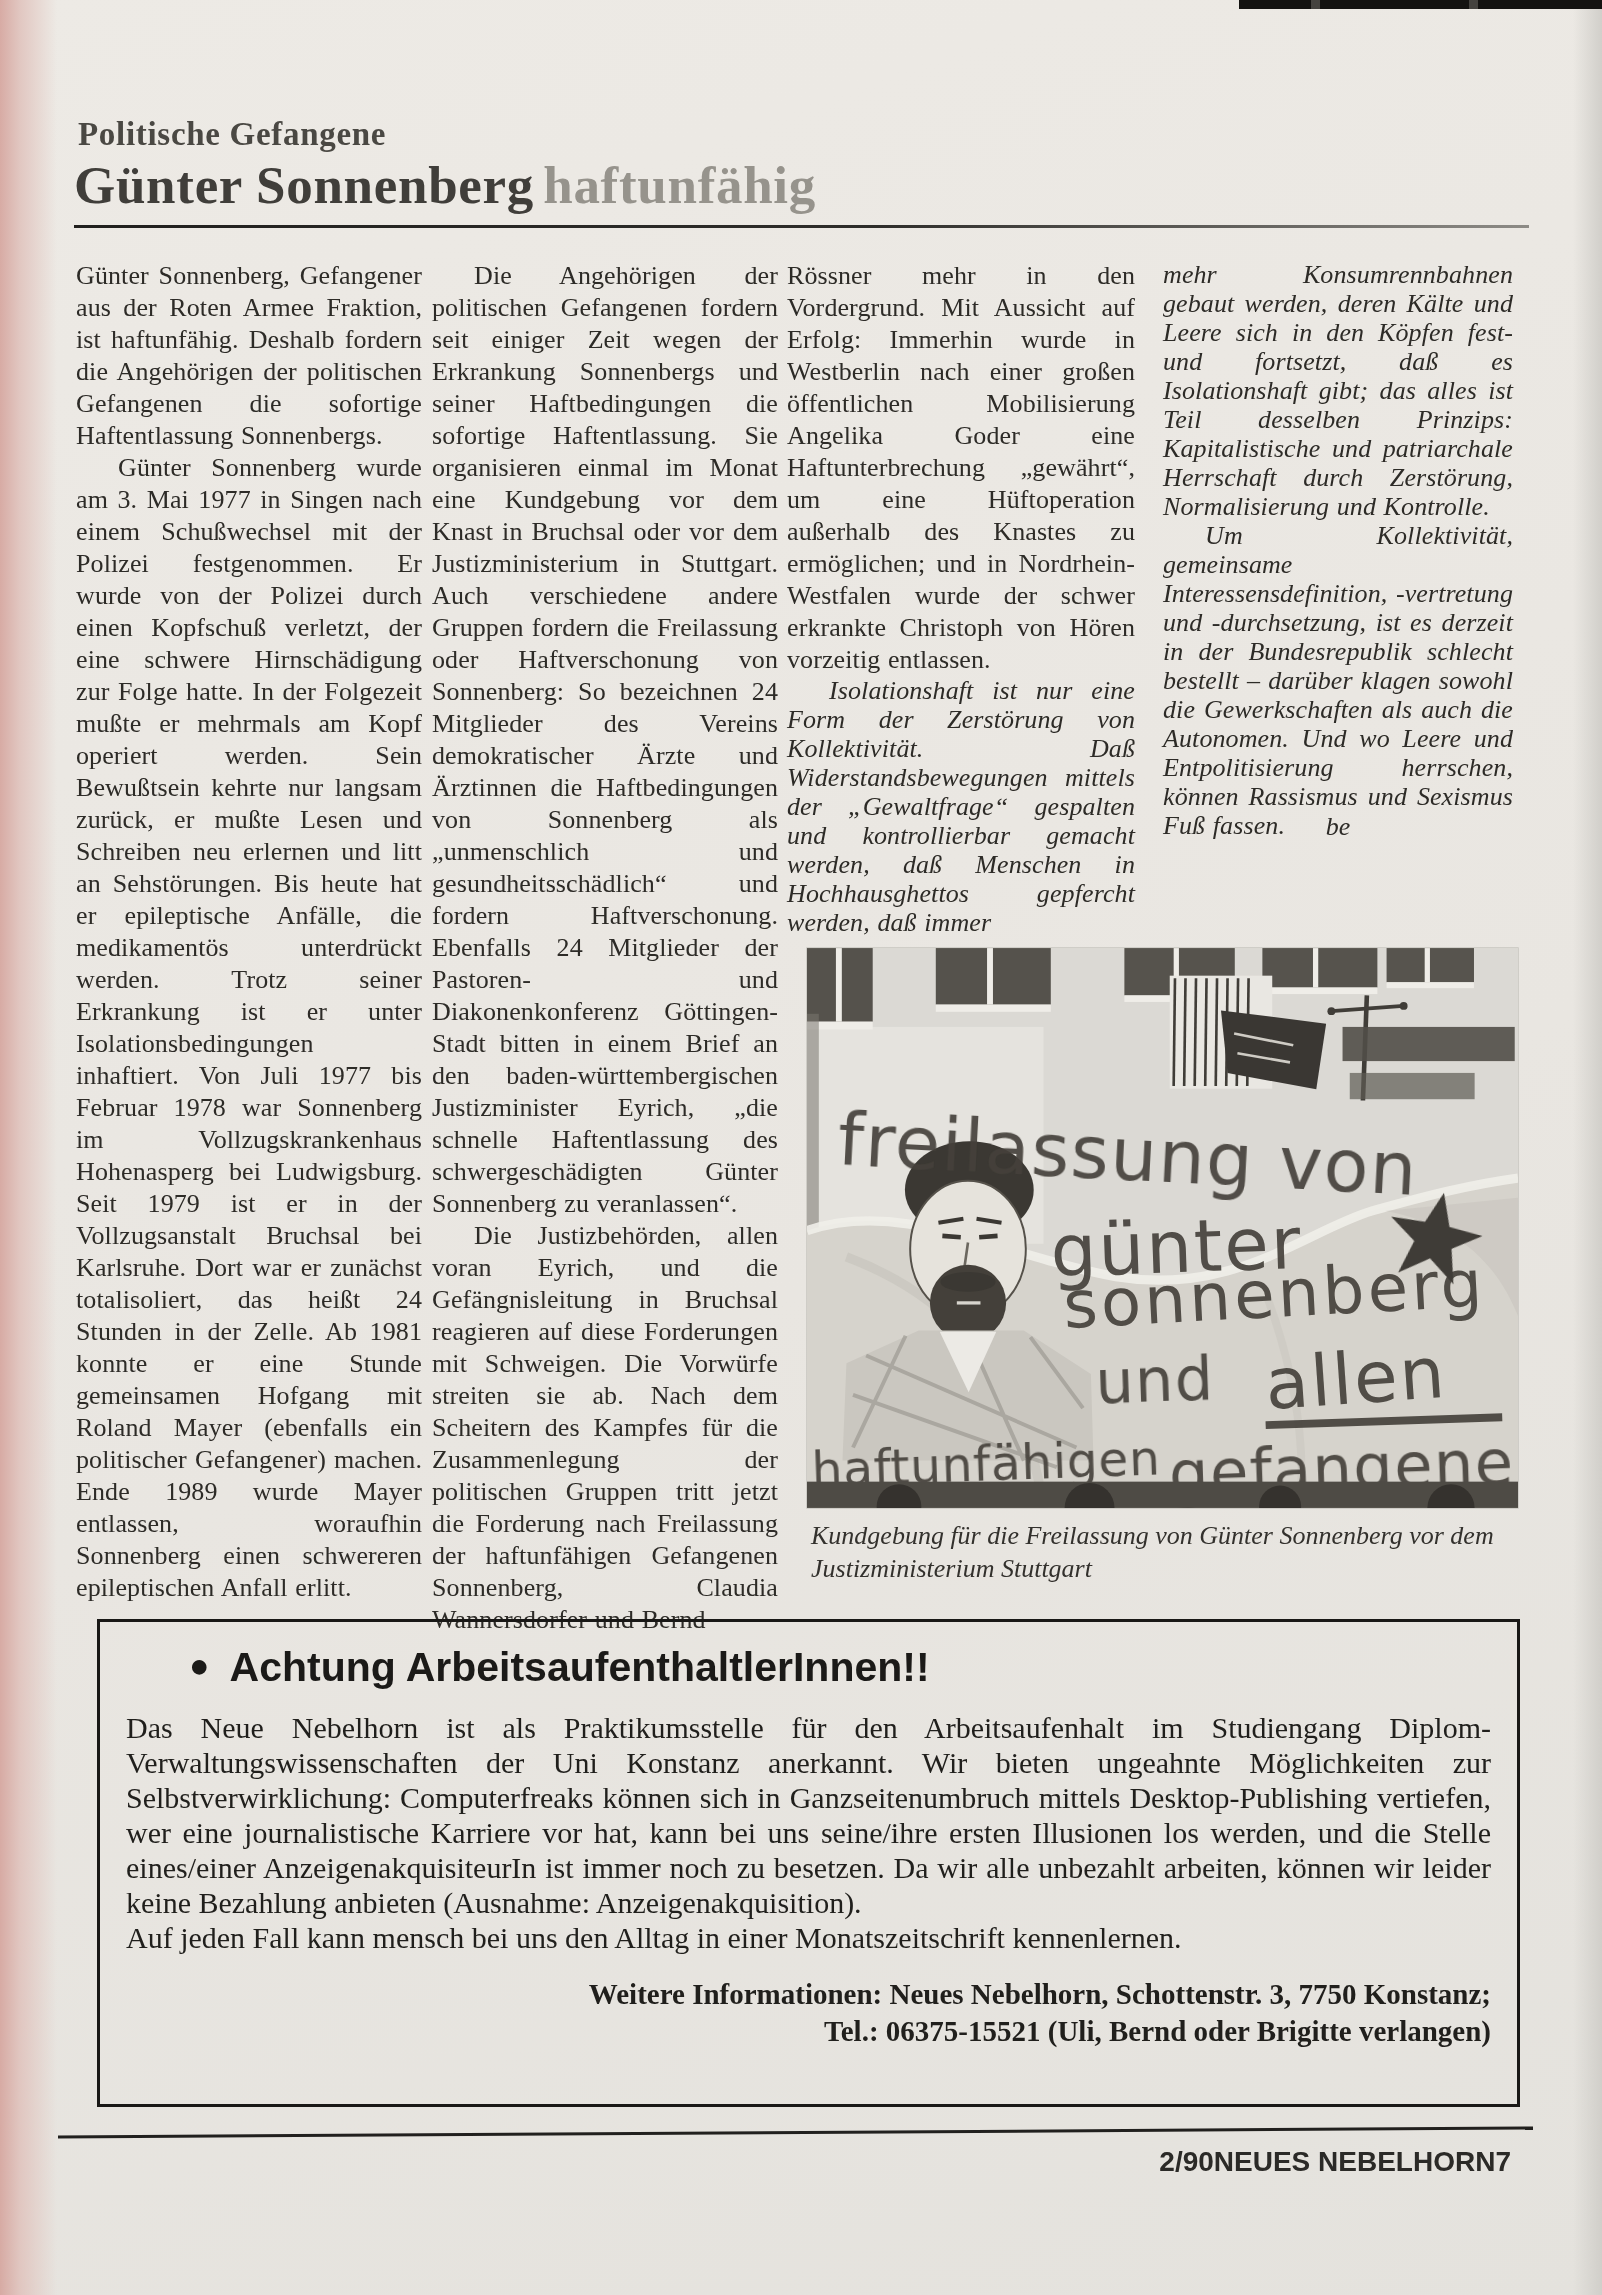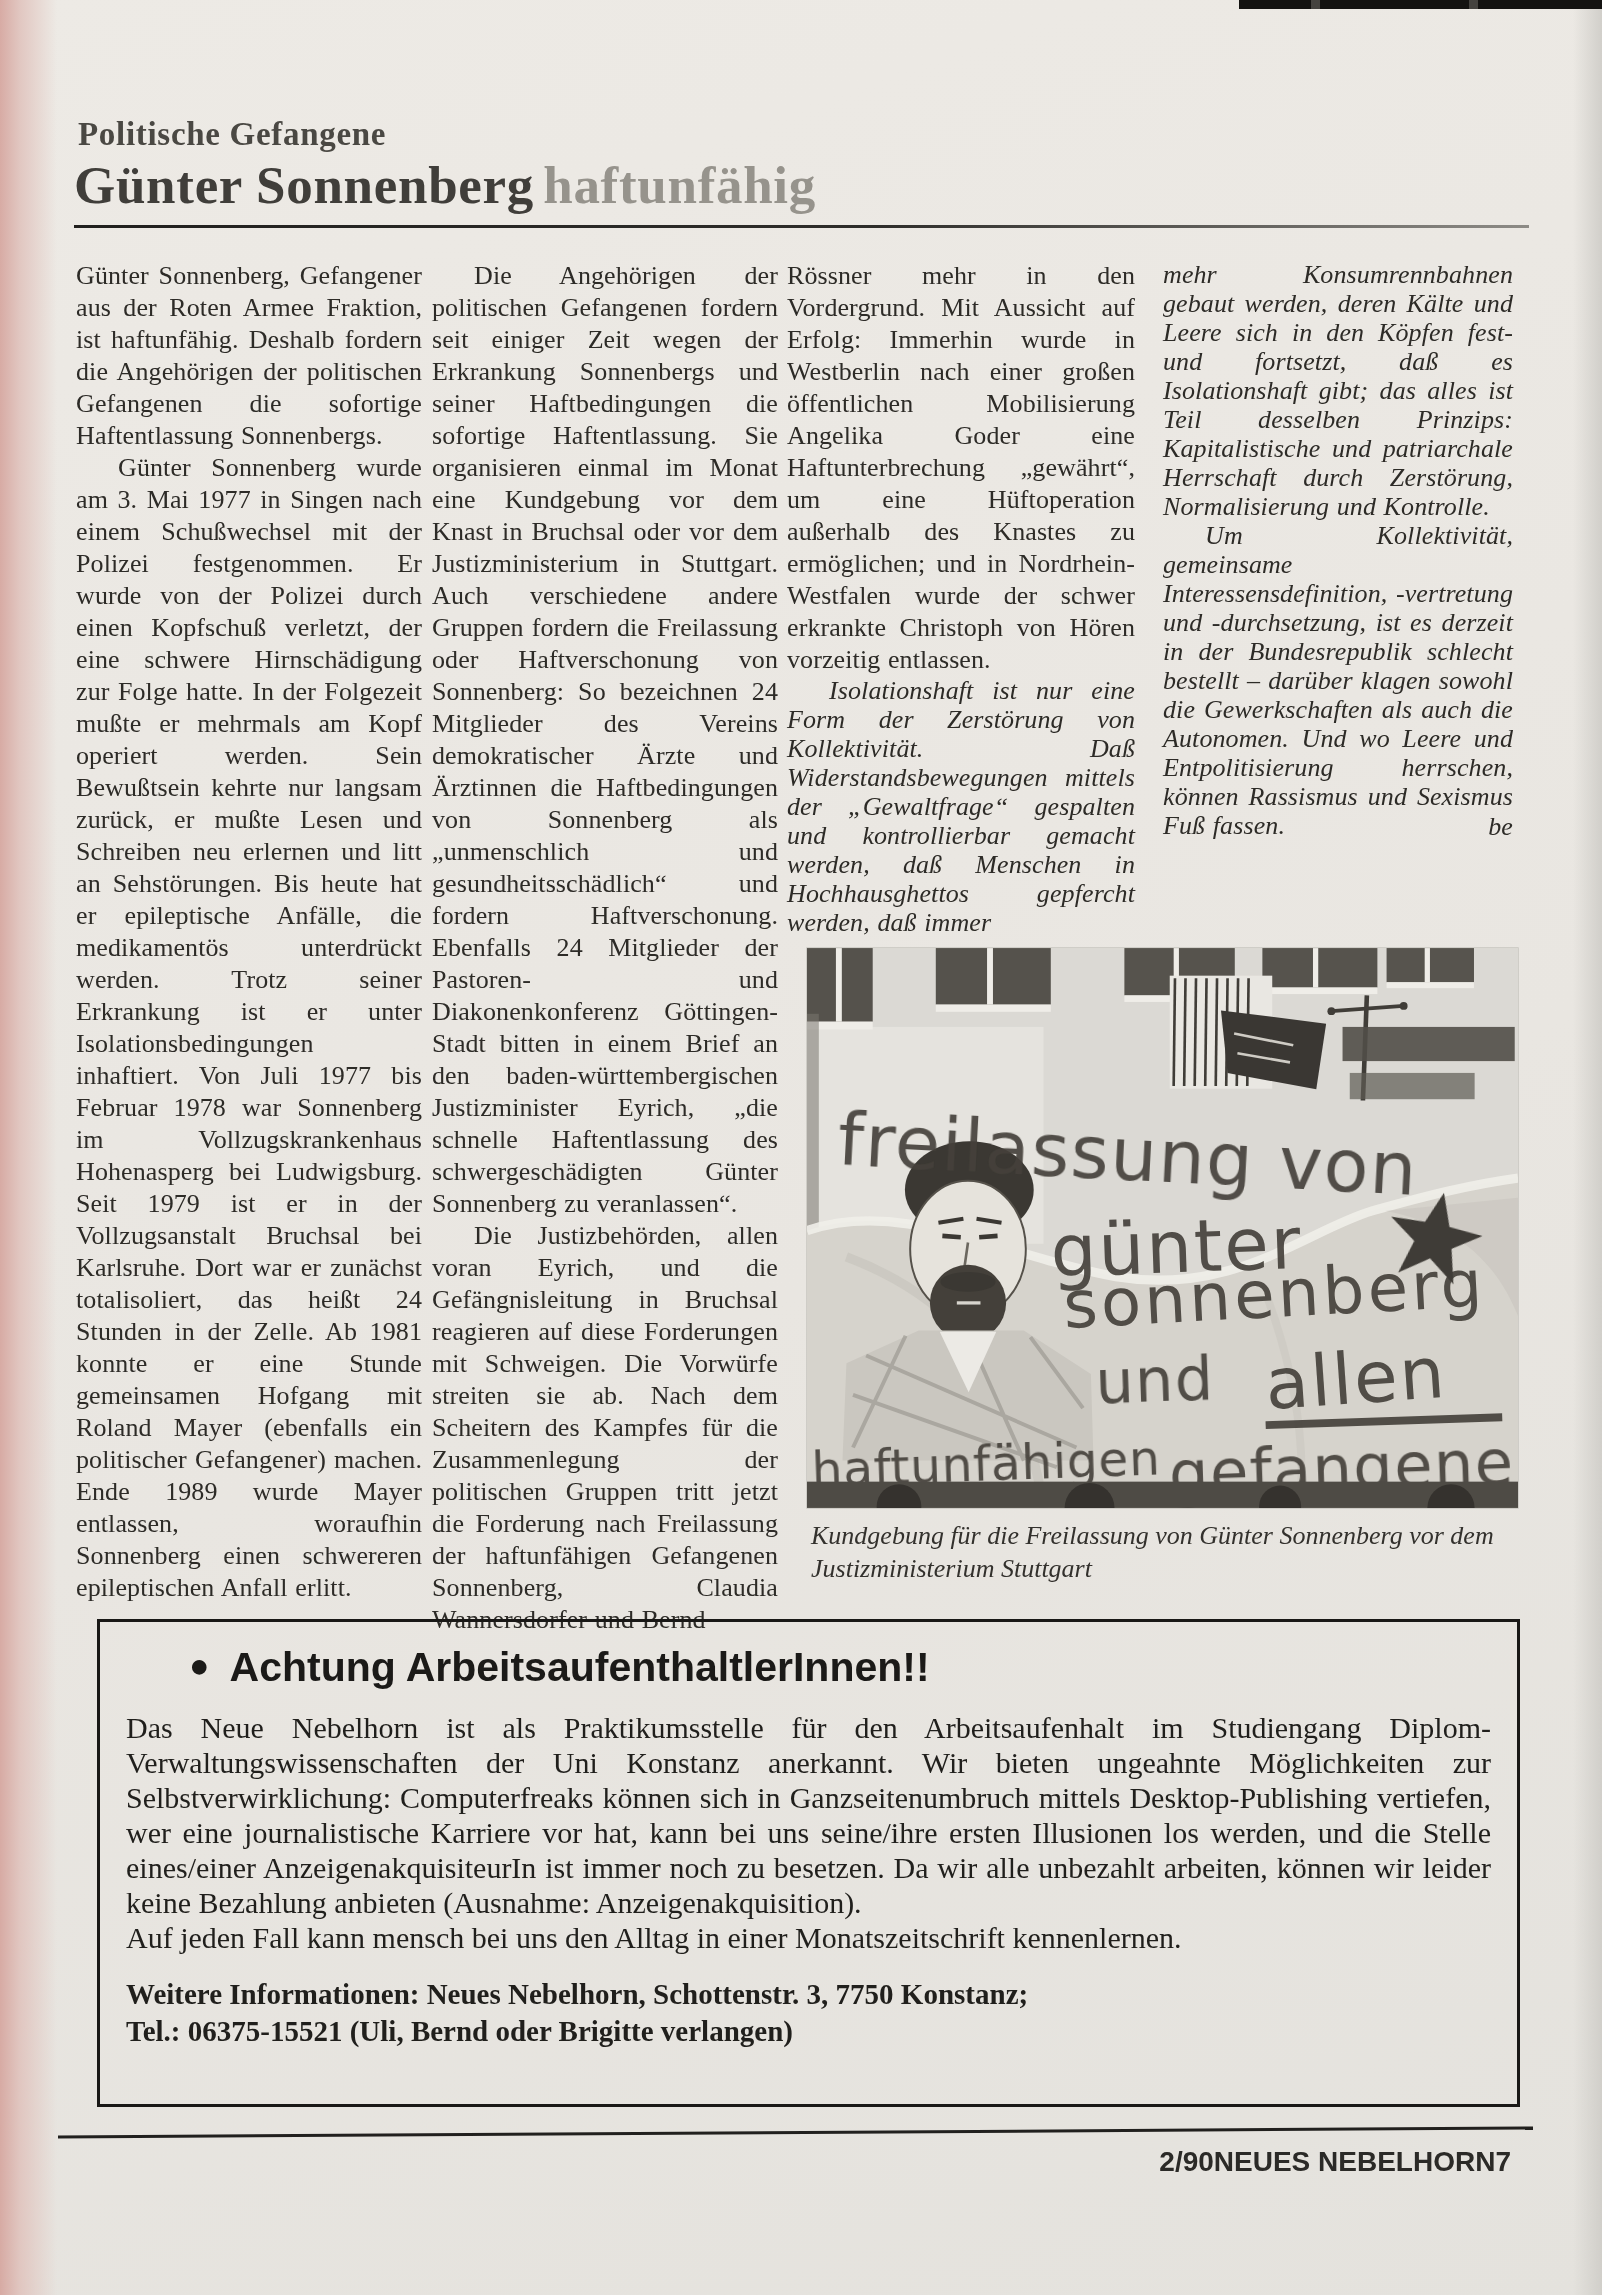--- a/index.html
+++ b/index.html
@@ -26,32 +26,32 @@
     background:linear-gradient(90deg,#21201e 0%,#2e2d2a 55%,#8d8b86 100%);}
   .col{position:absolute;top:260px;text-align:justify;color:#2d2b27;
     font-size:26px;line-height:32px;letter-spacing:0.1px;word-spacing:1px;}
   .col p{margin:0;}
   .col .ind{text-indent:42px;}
   .col1{left:76px;width:346px;}
   .col2{left:432px;width:346px;}
   .col3{left:787px;width:348px;}
   .col4{left:1163px;width:350px;}
   .ital{font-style:italic;font-size:26px;line-height:29px;}
-  .sig{text-align:right;margin-top:-29px;font-style:italic;font-size:26px;}
+  .sig{text-align:center;margin-top:-29px;font-style:italic;font-size:26px;}
   .photo{position:absolute;left:807px;top:948px;width:711px;height:560px;
     background:#d8d6d1;box-shadow:0 0 0 0.7px #c4c2bd;}
   .caption{position:absolute;left:811px;top:1519px;width:710px;
     font-style:italic;font-size:26px;line-height:33px;color:#33312d;}
   .nbox{position:absolute;left:97px;top:1619px;width:1423px;height:488px;
     border:3.3px solid #191816;box-sizing:border-box;padding:13px 26px 16px 26px;}
   .nbox-title{margin:9.2px 0 18.4px 63px;font-family:"Liberation Sans",sans-serif;
     font-weight:bold;font-size:41px;color:#1b1a18;letter-spacing:0;}
   .bullet{font-size:34px;vertical-align:4px;margin-right:20px;}
   .nbox-body{font-size:30px;line-height:35px;text-align:justify;color:#201f1c;margin:0;}
-  .nbox-contact{text-align:left;font-weight:bold;font-size:29px;line-height:37px;
+  .nbox-contact{text-align:right;font-weight:bold;font-size:29px;line-height:37px;
     color:#201f1c;margin-top:21px;}
   .f-rule{position:absolute;left:58px;top:2131px;width:1475px;height:3.3px;
     background:#21201e;transform:rotate(-.35deg);}
   .f-text{position:absolute;left:1117px;top:2146px;width:394px;text-align:right;
     font-family:"Liberation Sans",sans-serif;font-weight:bold;font-size:28px;color:#2b2a27;}
   .f-text span{}
   .f-text span:first-child{margin-left:0;}
 </style>
 </head>
 <body>

